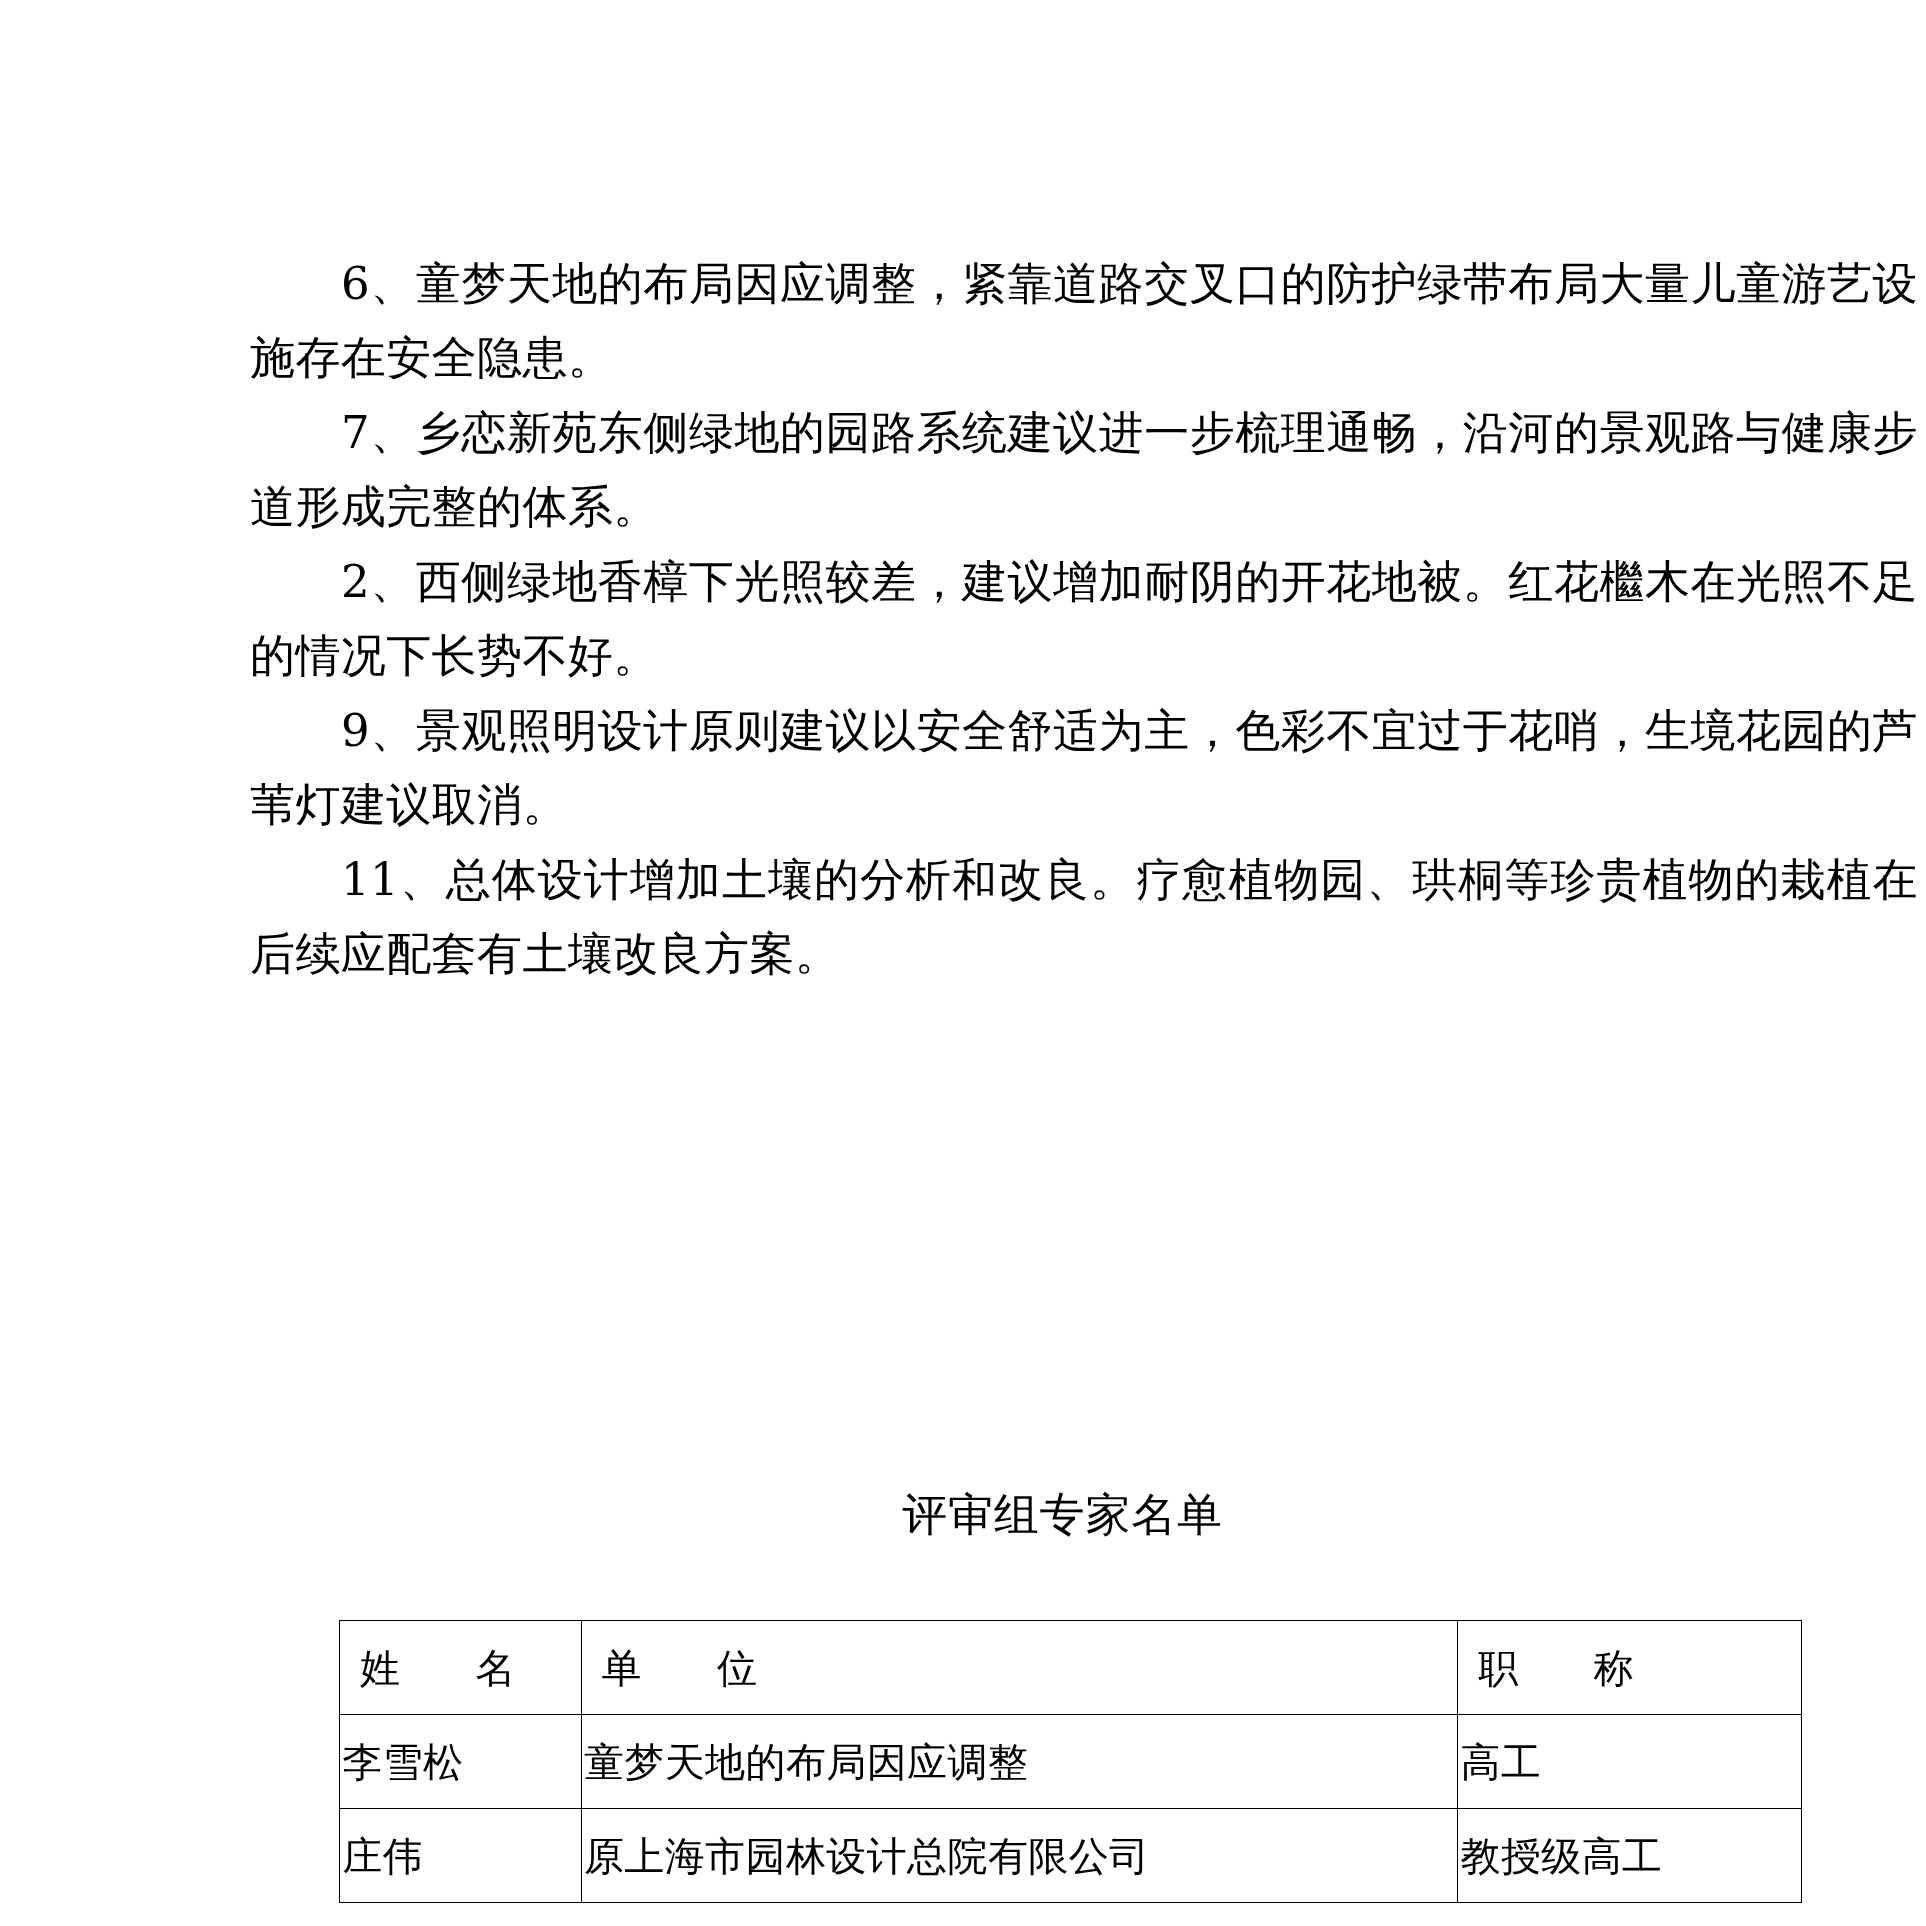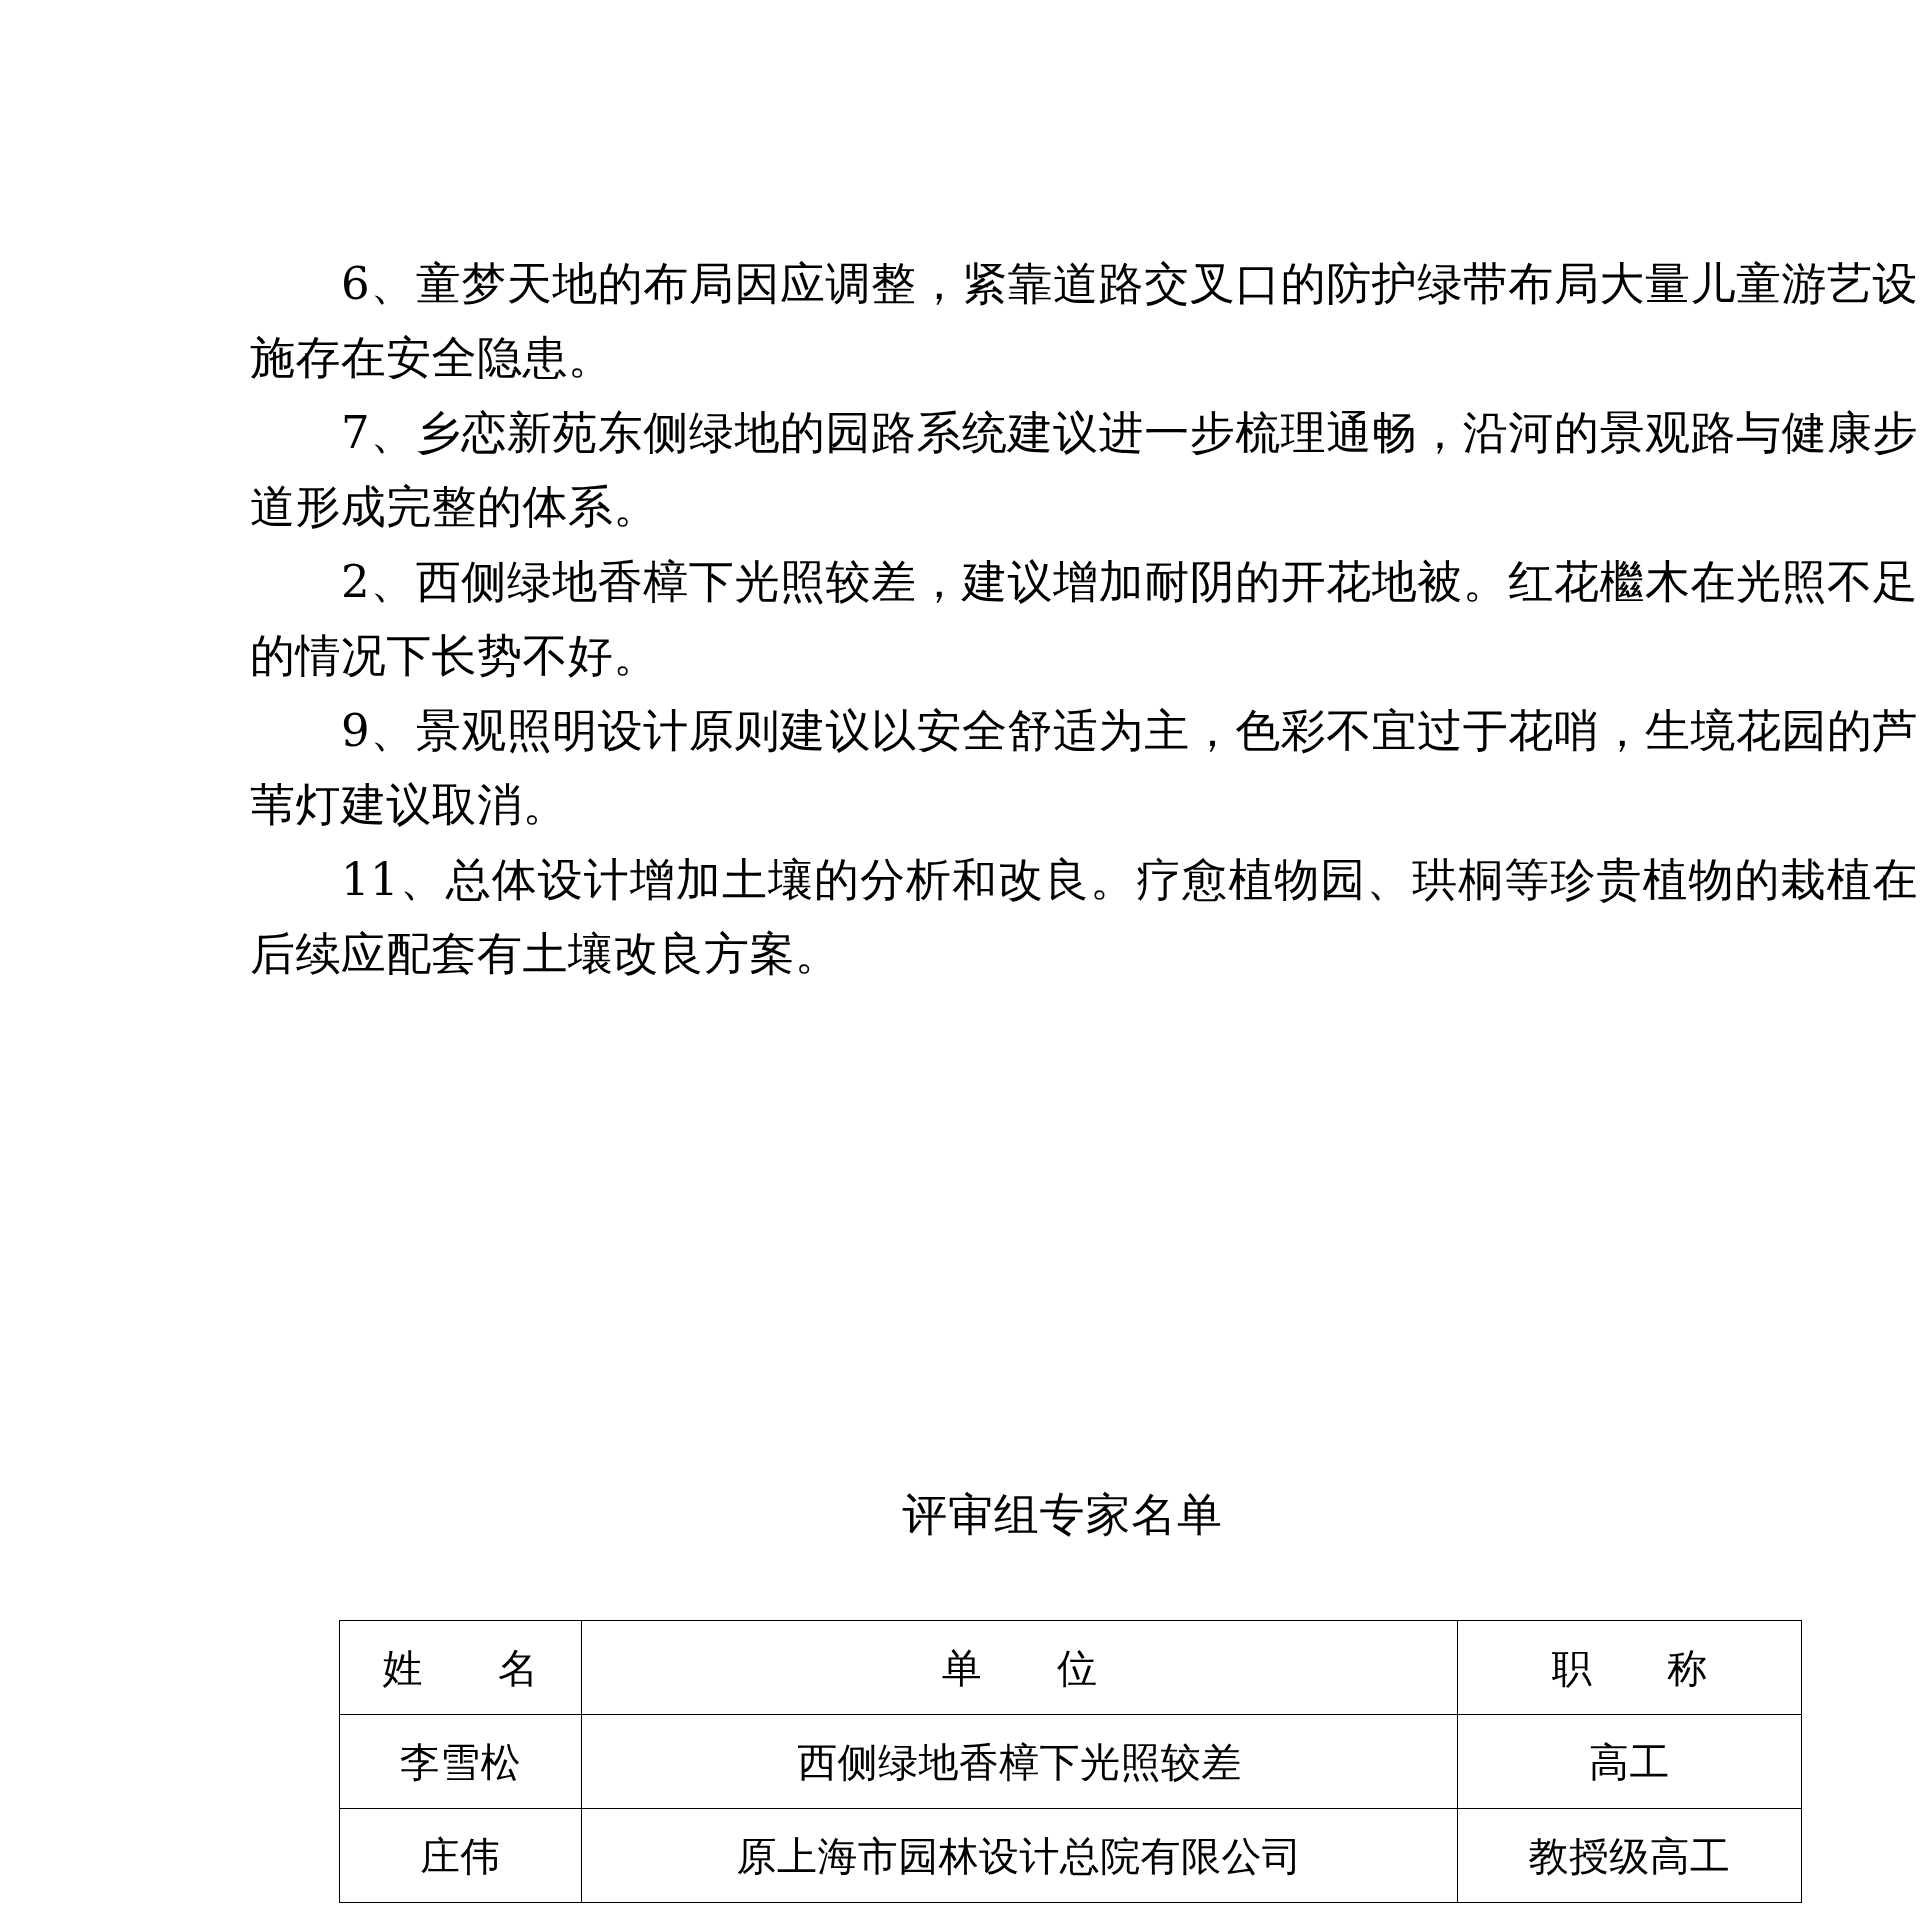--- a/index.html
+++ b/index.html
@@ -60,21 +60,20 @@
     top: 1620px;
     width: 1445px;
   }
   table.expert-table {
     border-collapse: collapse;
     width: 1445px;
     table-layout: fixed;
   }
   table.expert-table td {
     border: 1.9px solid #000000;
-    text-align: center;
     vertical-align: middle;
     height: 73px;
     font-size: 40px;
     line-height: 1.25;
     letter-spacing: 0.4px;
     font-family: "DejaVu Serif", "Liberation Serif", serif;
     padding: 10px 2.3px;
   }
   .col-name  { width: 236px; }
   .col-unit  { width: 871px; }
@@ -99,21 +98,21 @@
   <div class="expert-table-wrap">
     <table class="expert-table">
       <tbody>
         <tr>
           <td class="col-name hdr-cell"><span class="spaced">姓　名</span></td>
           <td class="col-unit hdr-cell"><span class="spaced">单　位</span></td>
           <td class="col-title hdr-cell"><span class="spaced">职　称</span></td>
         </tr>
         <tr>
           <td class="col-name">李雪松</td>
-          <td class="col-unit">西侧绿地香樟下光照较差</td>
+          <td class="col-unit">童梦天地的布局因应调整</td>
           <td class="col-title">高工</td>
         </tr>
         <tr>
           <td class="col-name">庄伟</td>
           <td class="col-unit">原上海市园林设计总院有限公司</td>
           <td class="col-title">教授级高工</td>
         </tr>
       </tbody>
     </table>
   </div>

